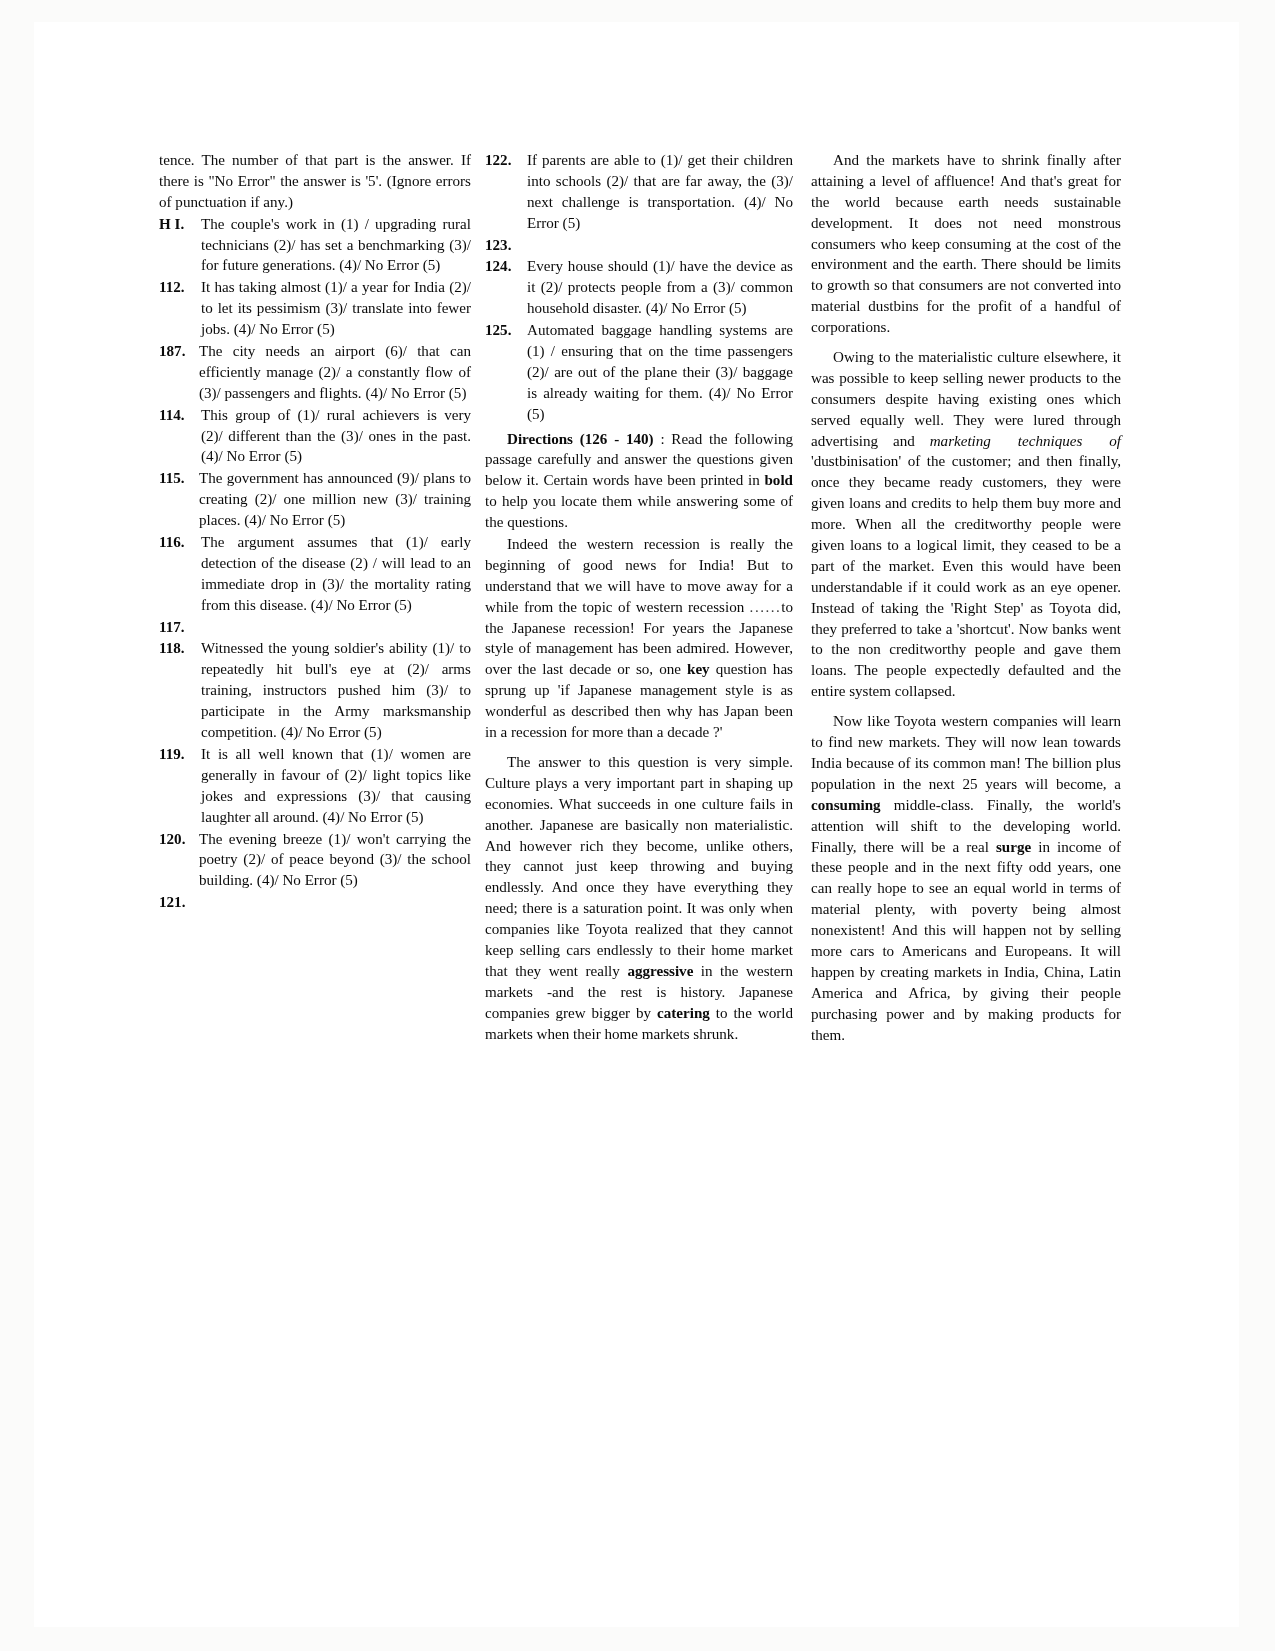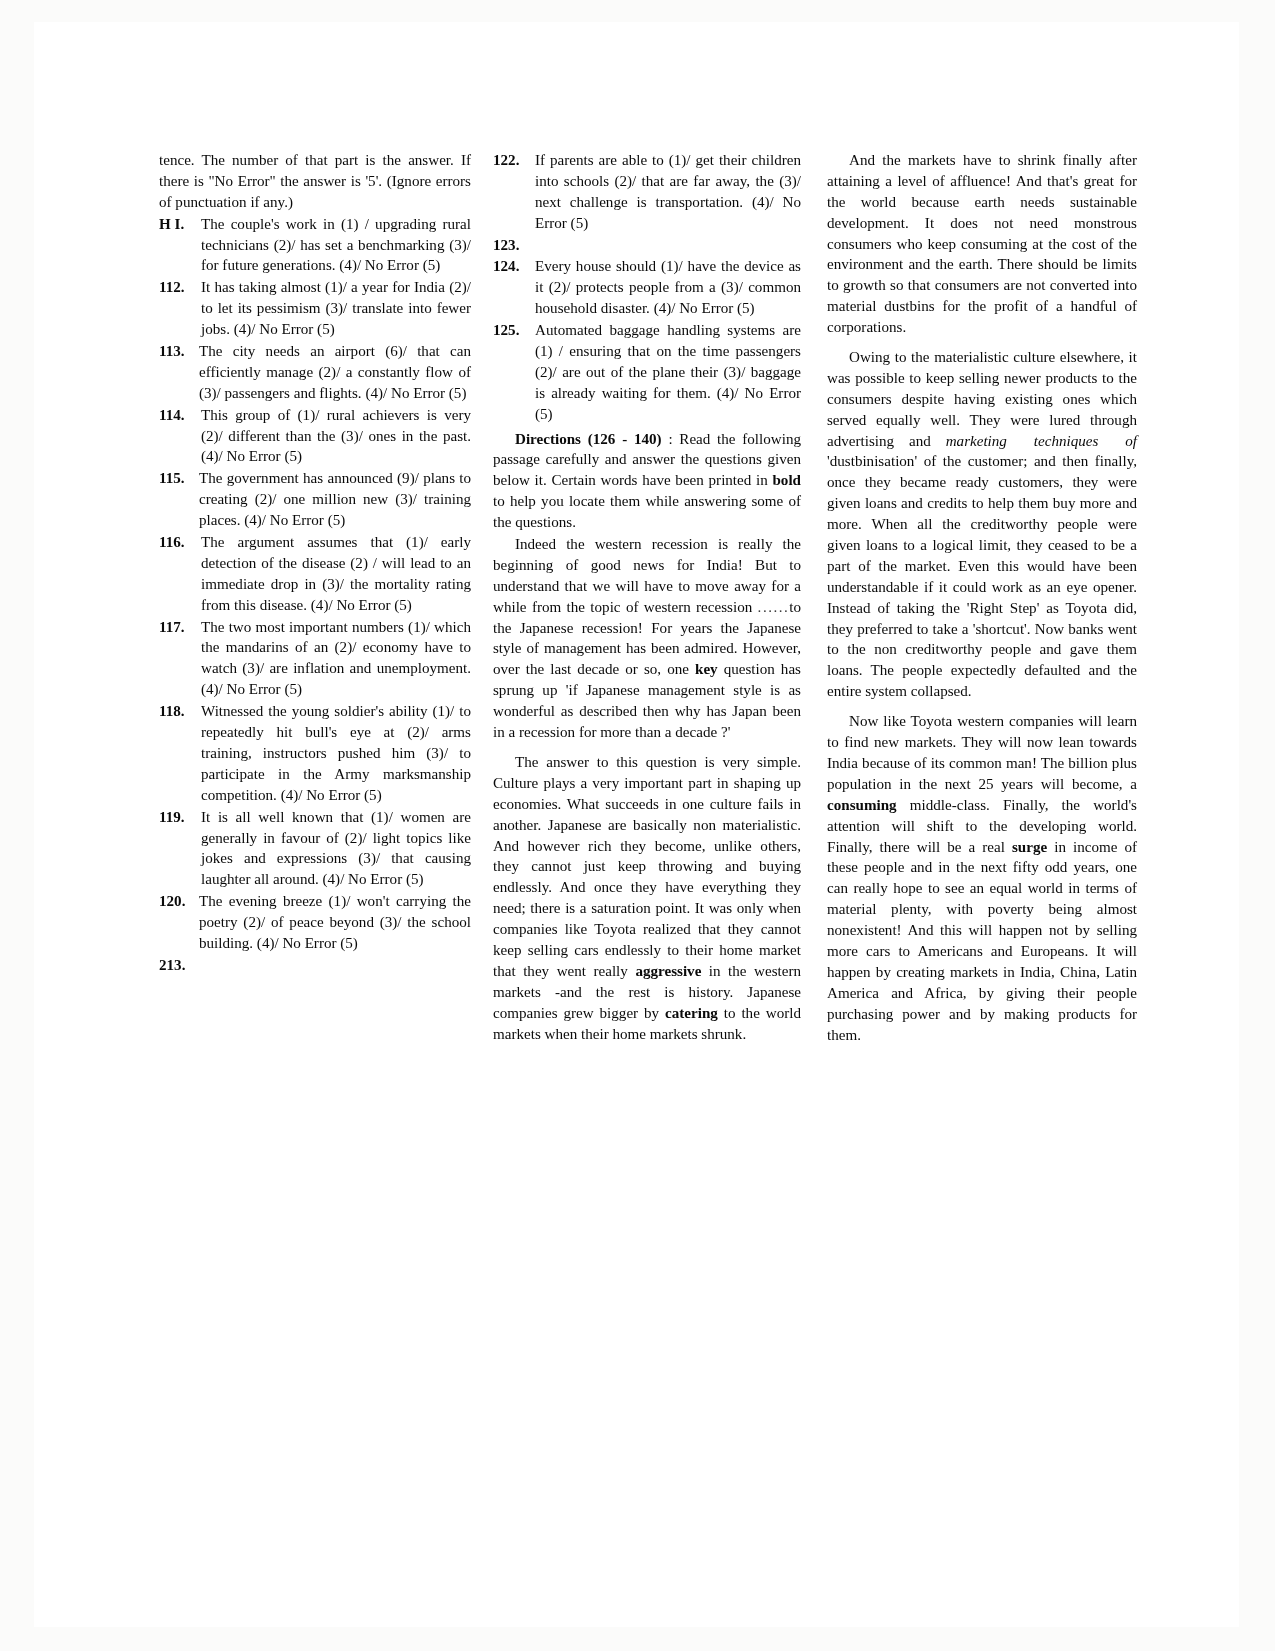--- a/index.html
+++ b/index.html
@@ -31,21 +31,20 @@
     height: 1605px;
     background: #ffffff;
   }
   .columns {
     position: absolute;
     left: 125px;
     top: 128px;
     width: 978px;
     display: flex;
     gap: 0px;
-    justify-content: space-between;
   }
   .col {
     width: 310px;
     font-size: 15.1px;
     line-height: 1.385;
     text-align: justify;
     text-justify: inter-word;
     -webkit-hyphens: none;
     hyphens: none;
   }
@@ -112,61 +111,60 @@
           <span class="q-num">H I.</span>
           <span class="q-body">The couple's work in (1) / upgrading rural technicians (2)/ has set a benchmarking (3)/ for future generations. (4)/ No Error (5)</span>
         </div>
 
         <div class="q">
           <span class="q-num">112.</span>
           <span class="q-body">It has taking almost (1)/ a year for India (2)/ to let its pessimism (3)/ translate into fewer jobs. (4)/ No Error (5)</span>
         </div>
 
         <div class="q">
-          <span class="q-num narrow">113.</span>
+          <span class="q-num narrow">187.</span>
           <span class="q-body">The city needs an airport (6)/ that can efficiently manage (2)/ a constantly flow of (3)/ passengers and flights. (4)/ No Error (5)</span>
         </div>
 
         <div class="q">
           <span class="q-num">114.</span>
           <span class="q-body">This group of (1)/ rural achievers is very (2)/ different than the (3)/ ones in the past. (4)/ No Error (5)</span>
         </div>
 
         <div class="q">
           <span class="q-num narrow">115.</span>
           <span class="q-body">The government has announced (9)/ plans to creating (2)/ one million new (3)/ training places. (4)/ No Error (5)</span>
         </div>
 
         <div class="q">
           <span class="q-num">116.</span>
           <span class="q-body">The argument assumes that (1)/ early detection of the disease (2) / will lead to an immediate drop in (3)/ the mortality rating from this disease. (4)/ No Error (5)</span>
         </div>
 
         <div class="q">
           <span class="q-num">117.</span>
-          <span class="q-body">The two most important numbers (1)/ which the mandarins of an (2)/ economy have to watch (3)/ are inflation and unemployment. (4)/ No Error (5)</span>
         </div>
 
         <div class="q">
           <span class="q-num">118.</span>
           <span class="q-body">Witnessed the young soldier's ability (1)/ to repeatedly hit bull's eye at (2)/ arms training, instructors pushed him (3)/ to participate in the Army marksmanship competition. (4)/ No Error (5)</span>
         </div>
 
         <div class="q">
           <span class="q-num">119.</span>
           <span class="q-body">It is all well known that (1)/ women are generally in favour of (2)/ light topics like jokes and expressions (3)/ that causing laughter all around. (4)/ No Error (5)</span>
         </div>
 
         <div class="q">
           <span class="q-num narrow">120.</span>
           <span class="q-body">The evening breeze (1)/ won't carrying the poetry (2)/ of peace beyond (3)/ the school building. (4)/ No Error (5)</span>
         </div>
 
         <div class="q">
-          <span class="q-num">213.</span>
+          <span class="q-num">121.</span>
         </div>
 
       </div>
 
       <div class="col col-2">
 
         <div class="q">
           <span class="q-num">122.</span>
           <span class="q-body">If parents are able to (1)/ get their children into schools (2)/ that are far away, the (3)/ next challenge is transportation. (4)/ No Error (5)</span>
         </div>

